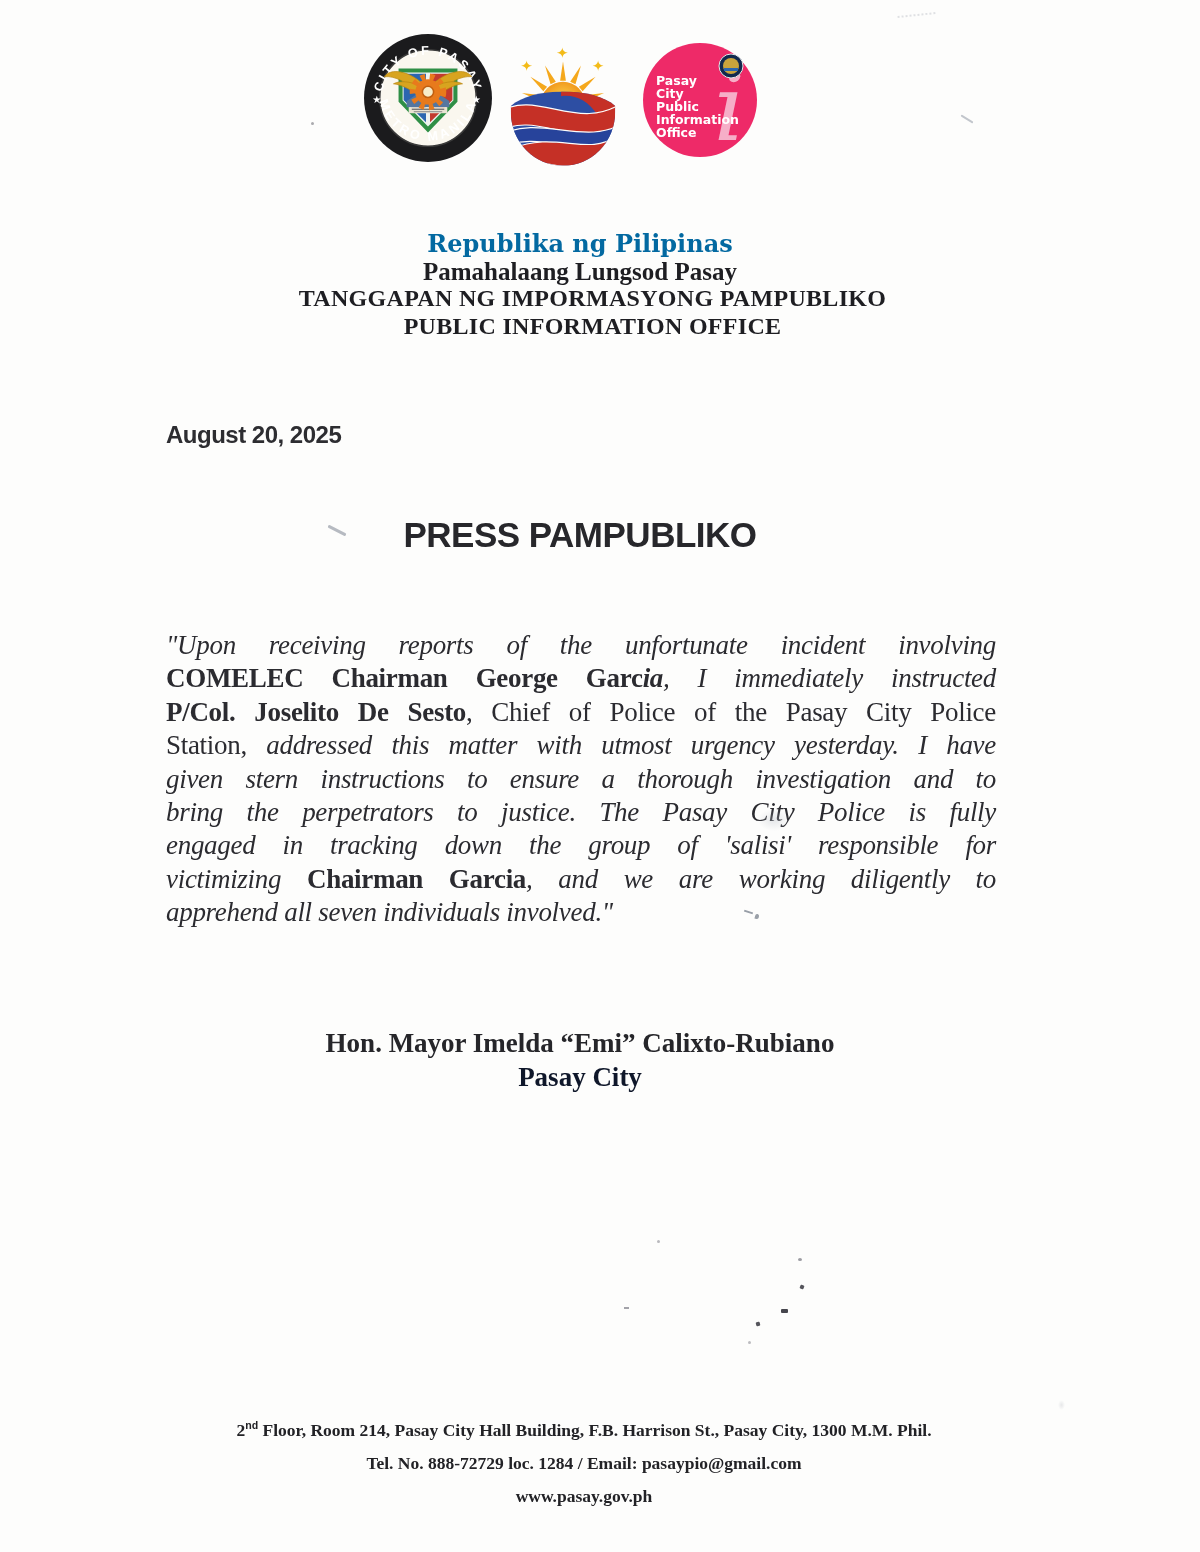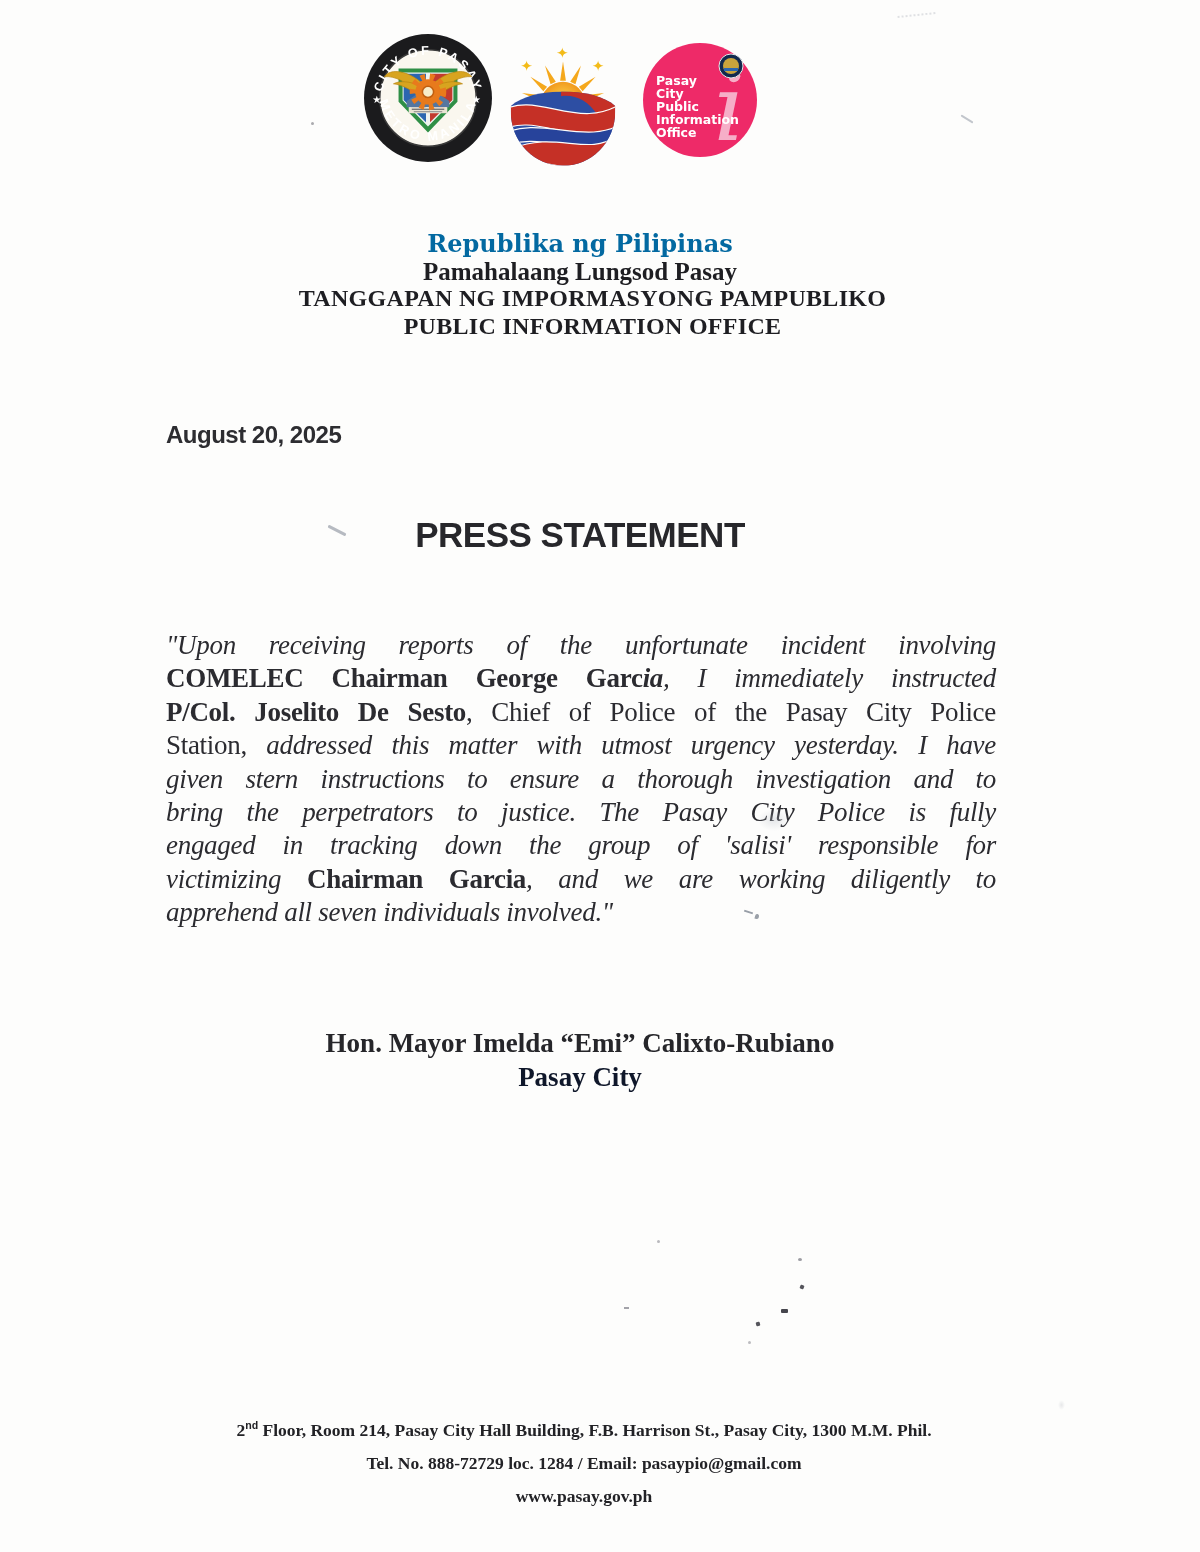--- a/index.html
+++ b/index.html
@@ -161,21 +161,21 @@
   </div>
 
   <div class="gov-header">
     <div class="gov-l1">Republika ng Pilipinas</div>
     <div class="gov-l2">Pamahalaang Lungsod Pasay</div>
     <div class="gov-l3">TANGGAPAN NG IMPORMASYONG PAMPUBLIKO</div>
     <div class="gov-l4">PUBLIC INFORMATION OFFICE</div>
   </div>
 
   <div class="date-line">August 20, 2025</div>
-  <div class="page-title">PRESS STATEMENT</div>
+  <div class="page-title">PRESS PAMPUBLIKO</div>
 
   <div class="statement" id="statement-body">
       <div class="line"><span class="si">"Upon receiving reports of the unfortunate incident involving</span></div>
       <div class="line"><span class="sb">COMELEC Chairman George Garc</span><span class="sbi">ia</span><span class="si">, I immediately instructed</span></div>
       <div class="line"><span class="sb">P/Col. Joselito De Sesto</span><span class="sr">, Chief of Police of the Pasay City Police</span></div>
       <div class="line"><span class="sr">Station, </span><span class="si">addressed this matter with utmost urgency yesterday. I have</span></div>
       <div class="line"><span class="si">given stern instructions to ensure a thorough investigation and to</span></div>
       <div class="line"><span class="si">bring the perpetrators to justice. The Pasay City Police is fully</span></div>
       <div class="line"><span class="si">engaged in tracking down the group of 'salisi' responsible for</span></div>
       <div class="line"><span class="si">victimizing </span><span class="sb">Chairman Garcia</span><span class="si">, and we are working diligently to</span></div>

